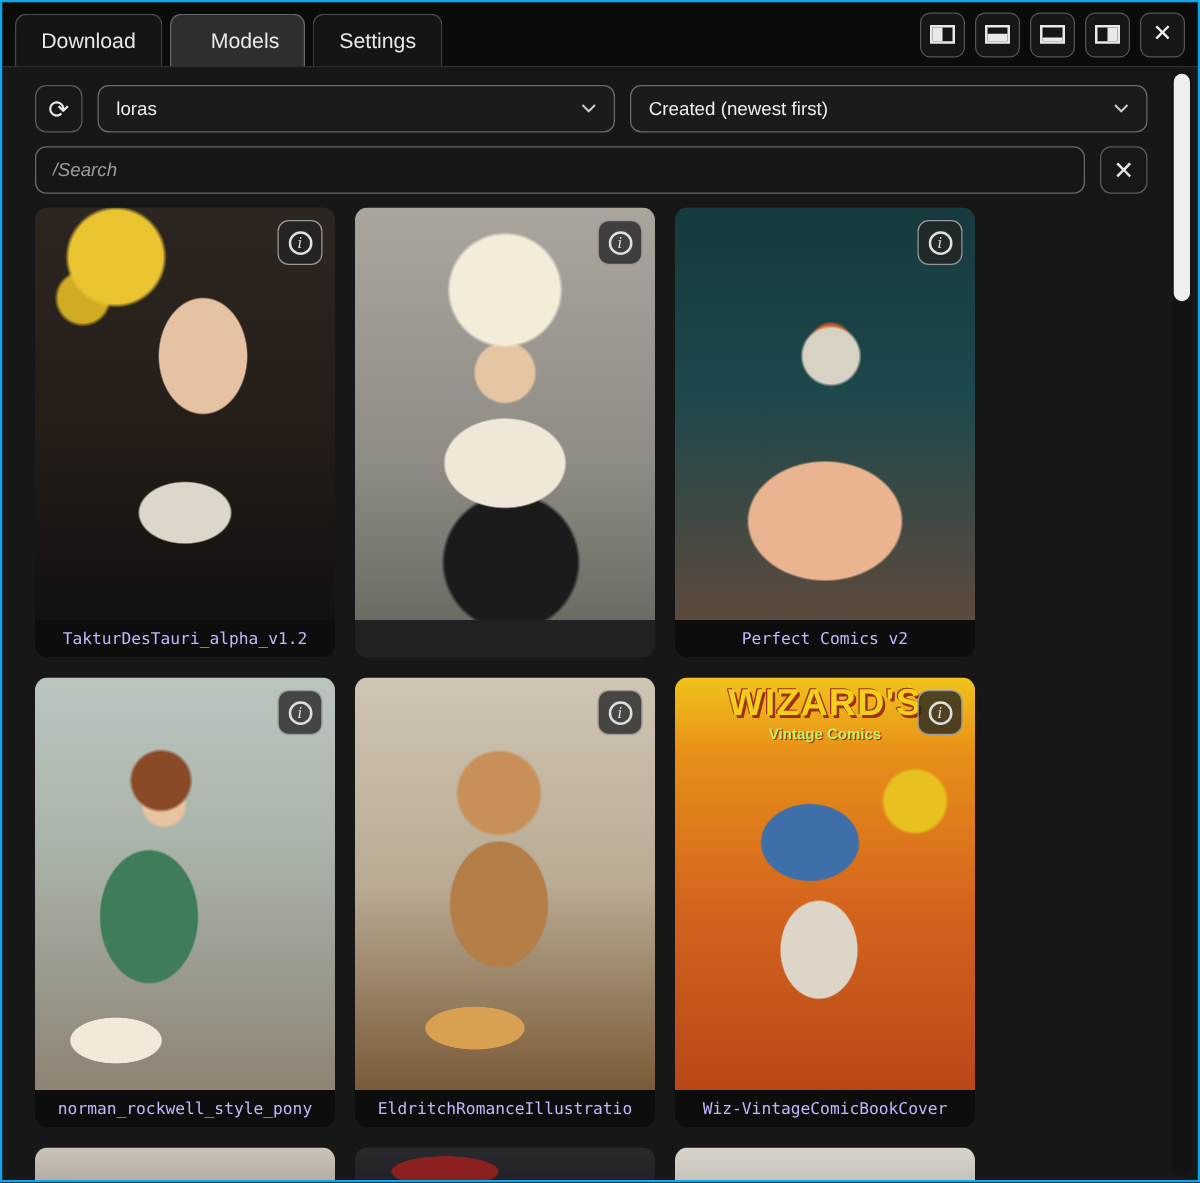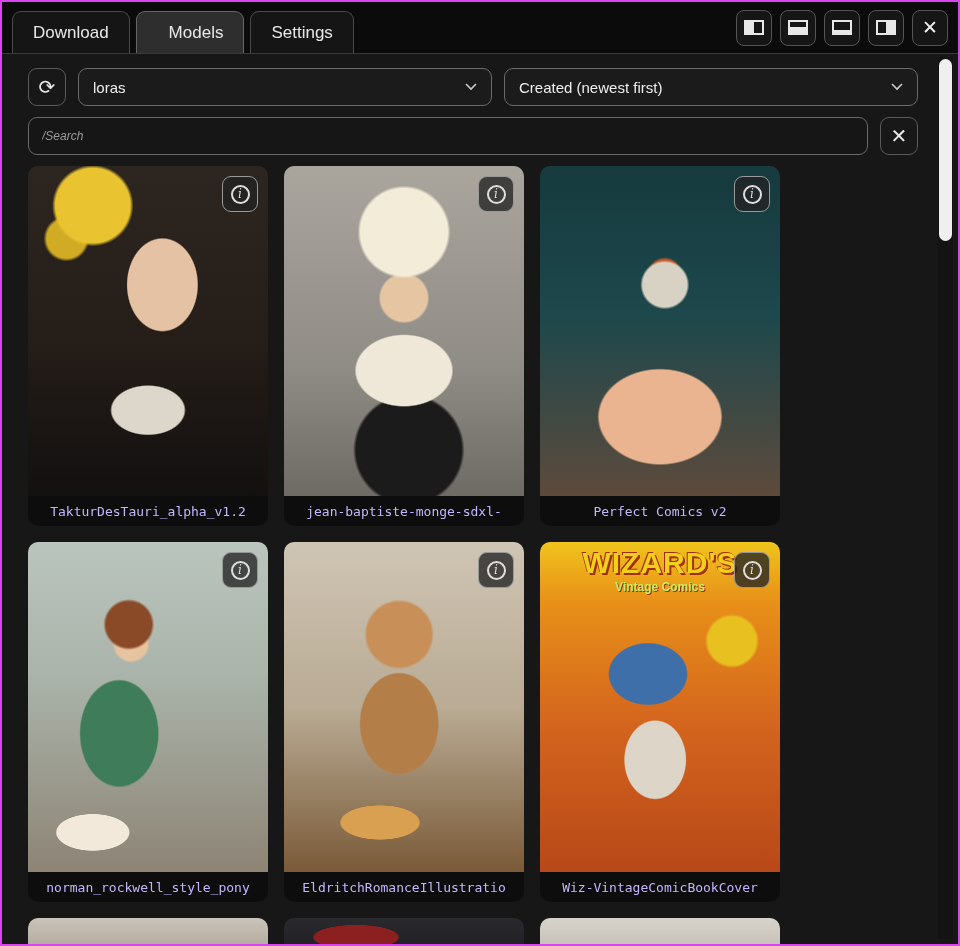--- a/index.html
+++ b/index.html
@@ -1,19 +1,19 @@
 <!DOCTYPE html>
 <html><head>
 <meta charset="utf-8">
 <style>
   * { box-sizing: border-box; margin: 0; padding: 0; }
   html,body { width:960px; height:946px; overflow:hidden; background:#101010;
               font-family:"Liberation Sans", sans-serif; }
 
-  .window { width:960px; height:946px; background:#171717; border:2px solid #d946ef;
+  .window { width:960px; height:946px; background:#171717; border:2px solid #0ea5e9;
             display:flex; flex-direction:column; }
 
   
   .tabbar { height:52px; background:#0b0b0b; display:flex; align-items:flex-end;
             padding:0 10px; border-bottom:1px solid #3a3a3a; flex:0 0 auto; }
   .tabs { display:flex; align-items:flex-end; gap:6px; }
   .tab { height:42px; display:flex; align-items:center; padding:0 20px; font-size:17px;
          color:#e8e8e8; background:#151515; border:1px solid #4a4a4a; border-bottom:none;
          border-radius:9px 9px 0 0; cursor:pointer; }
   .tab.active { background:#2e2e2e; border-color:#666;padding-left:32px; }
@@ -34,21 +34,21 @@
 
   .toolbar-row { display:flex; gap:12px; margin-bottom:11px; }
   .btn-square { width:38px; height:38px; border:1px solid #5a5a5a; border-radius:9px; background:#181818;
                 display:flex; align-items:center; justify-content:center; color:#e8e8e8; font-size:20px;
                 cursor:pointer; flex:0 0 auto; }
   .select { flex:1; height:38px; border:1px solid #6a6a6a; border-radius:9px; background:#1b1b1b;
             display:flex; align-items:center; padding:0 14px; color:#eee; font-size:15px; cursor:pointer;justify-content:flex-end; }
   .select .chev { margin-left:auto; display:flex; }
 
   .search-input { flex:1; height:38px; border:1px solid #6a6a6a; border-radius:9px; background:#161616;
-                  color:#eee; font-size:12px; padding:0 13px; outline:none;
+                  color:#eee; font-size:15px; padding:0 13px; outline:none;
                   font-family:"Liberation Sans", sans-serif; }
   .search-input::placeholder { font-style:italic; color:#9b9b9b; }
 
   
   .grid { margin-top:8px; display:flex; flex-wrap:wrap; gap:16px; width:752px; align-content:flex-start; }
   .card { width:240px; height:360px; border-radius:10px; overflow:hidden; position:relative;
           background:#222; flex:0 0 auto; cursor:pointer; }
   .card-img { height:330px; width:100%; }
   .card-label { height:30px; background:#0d0d0d; display:flex; align-items:center; justify-content:center;
                 font-family:"DejaVu Sans Mono", monospace; font-size:13px; color:#c4b5fd;
@@ -191,21 +191,20 @@
           <span class="info-circle">i</span>
         </div>
         <div class="card-label">TakturDesTauri_alpha_v1.2</div>
       </div>
 
       <div class="card">
         <div class="card-img img-1"></div>
         <div class="info-btn">
           <span class="info-circle">i</span>
         </div>
-        <div class="card-label">jean-baptiste-monge-sdxl-</div>
       </div>
 
       <div class="card">
         <div class="card-img img-2"></div>
         <div class="info-btn">
           <span class="info-circle">i</span>
         </div>
         <div class="card-label">Perfect Comics v2</div>
       </div>
 

